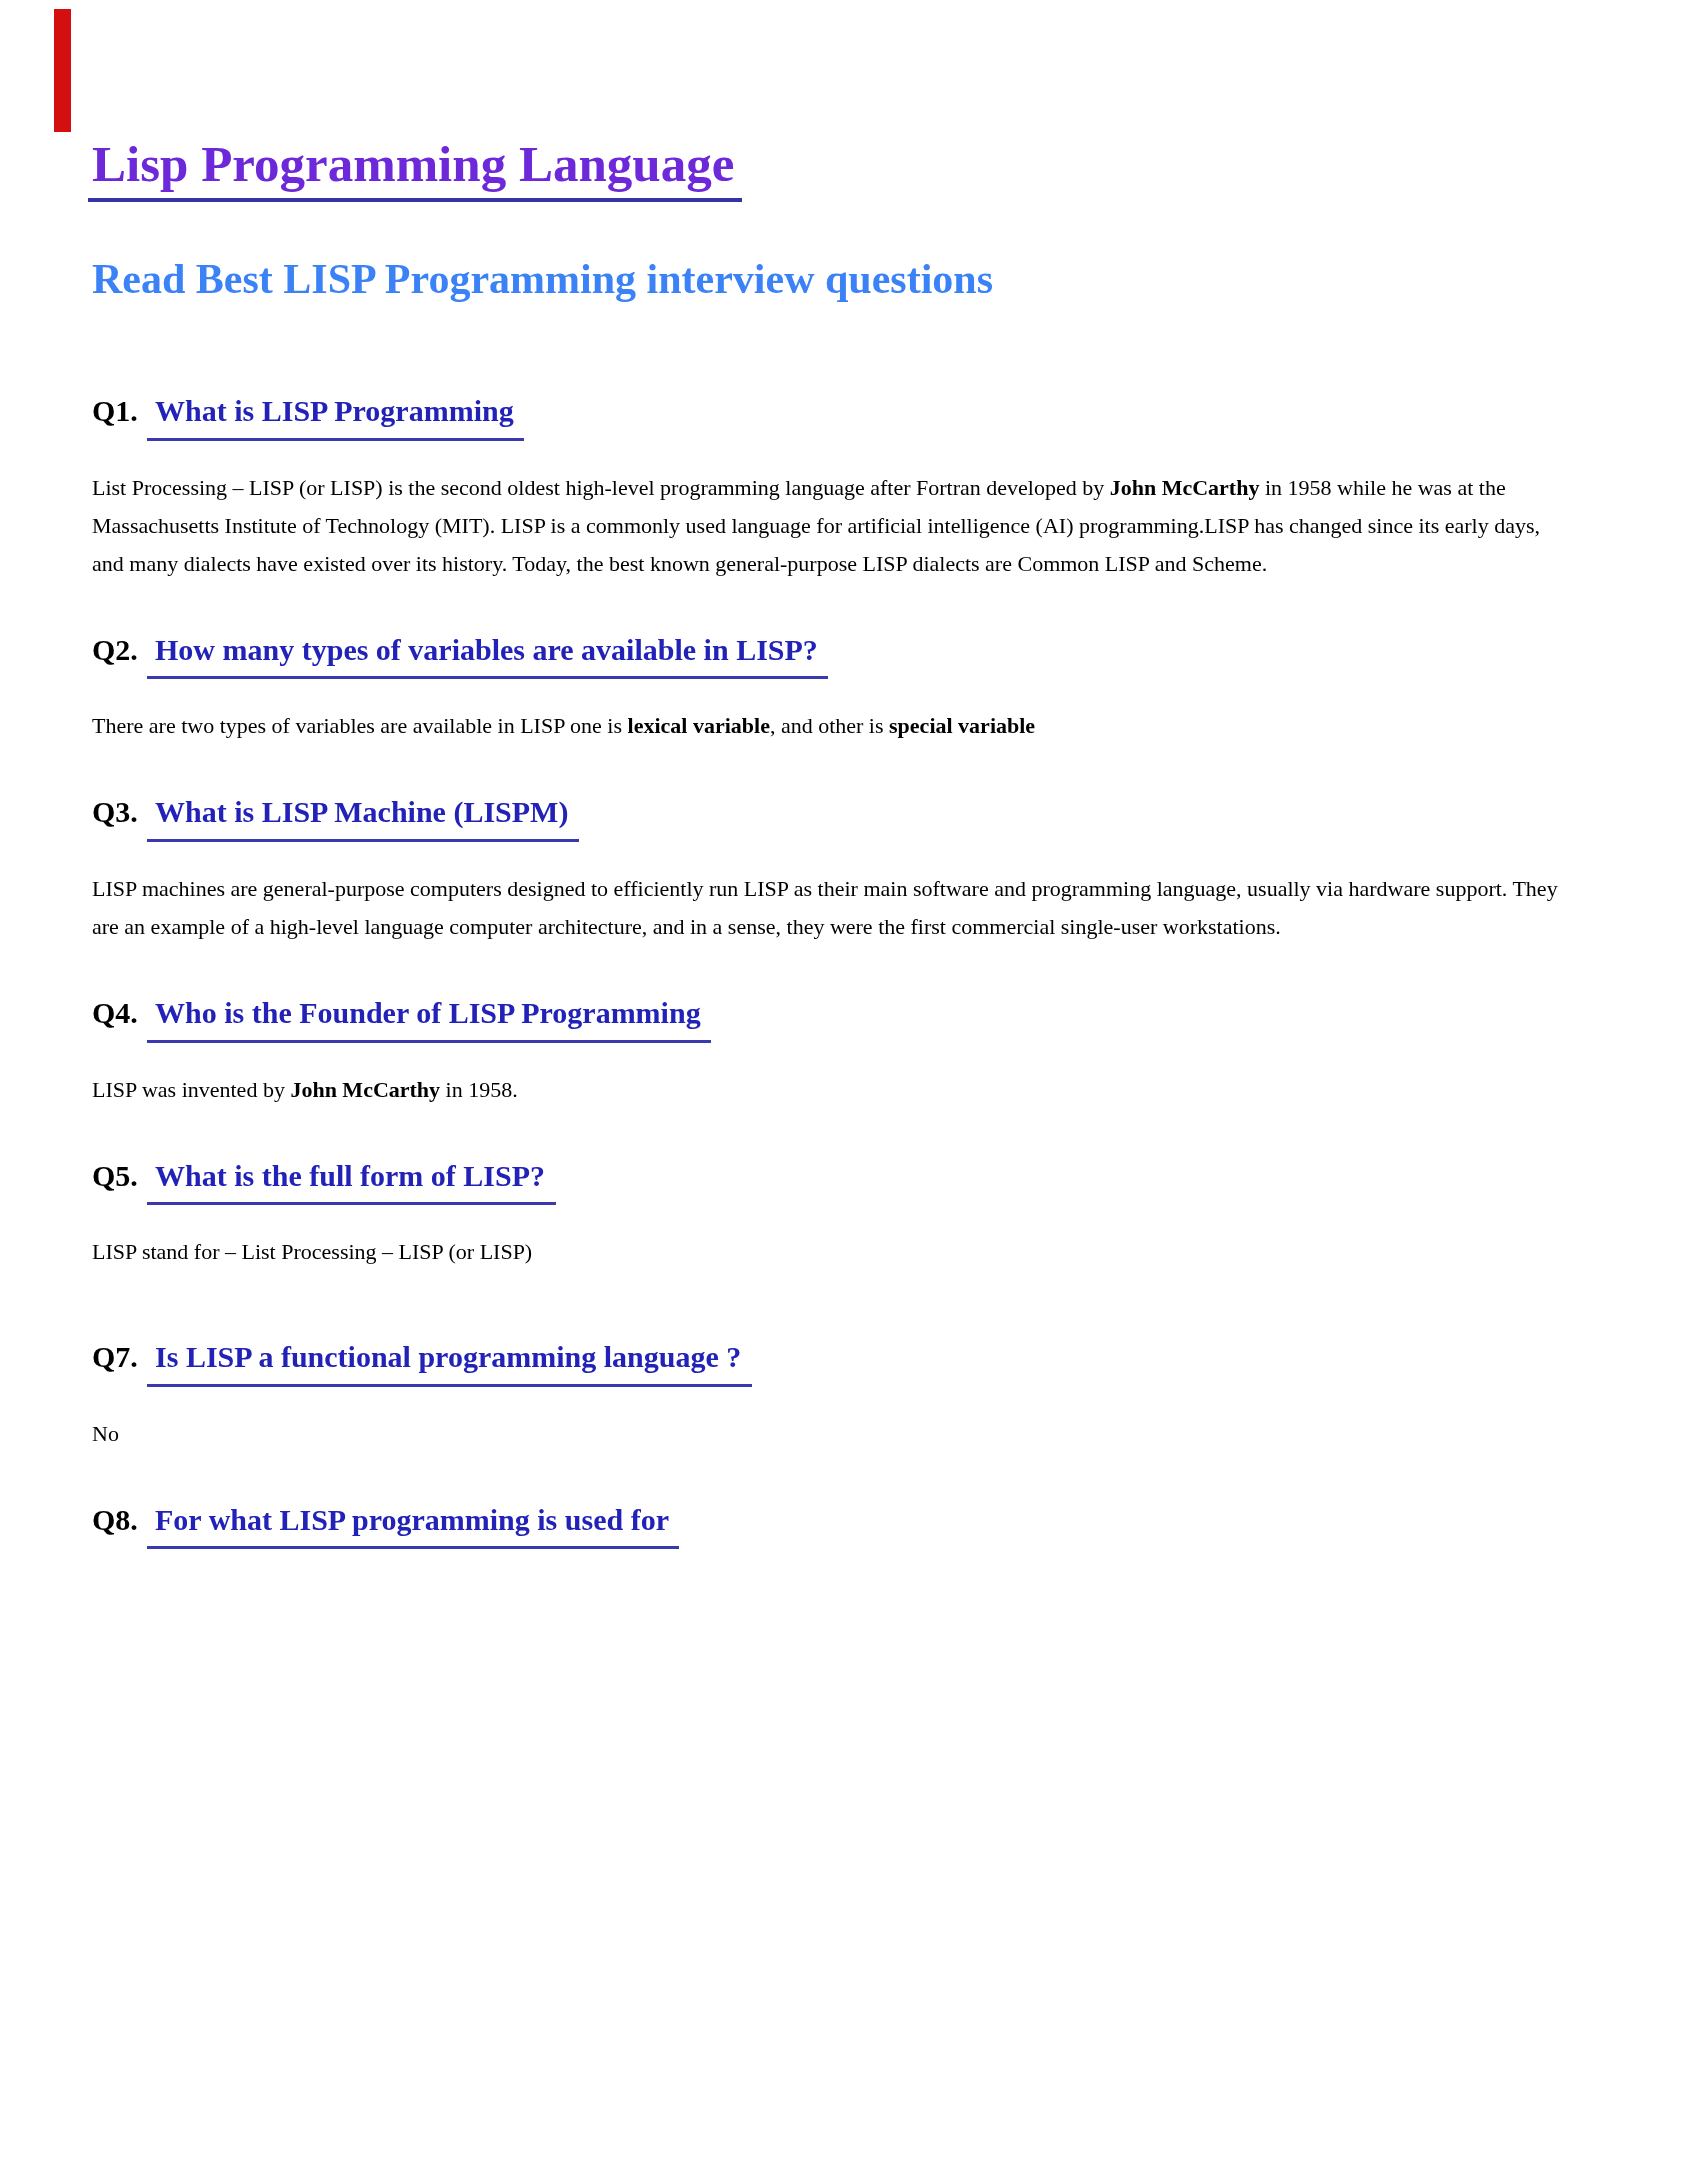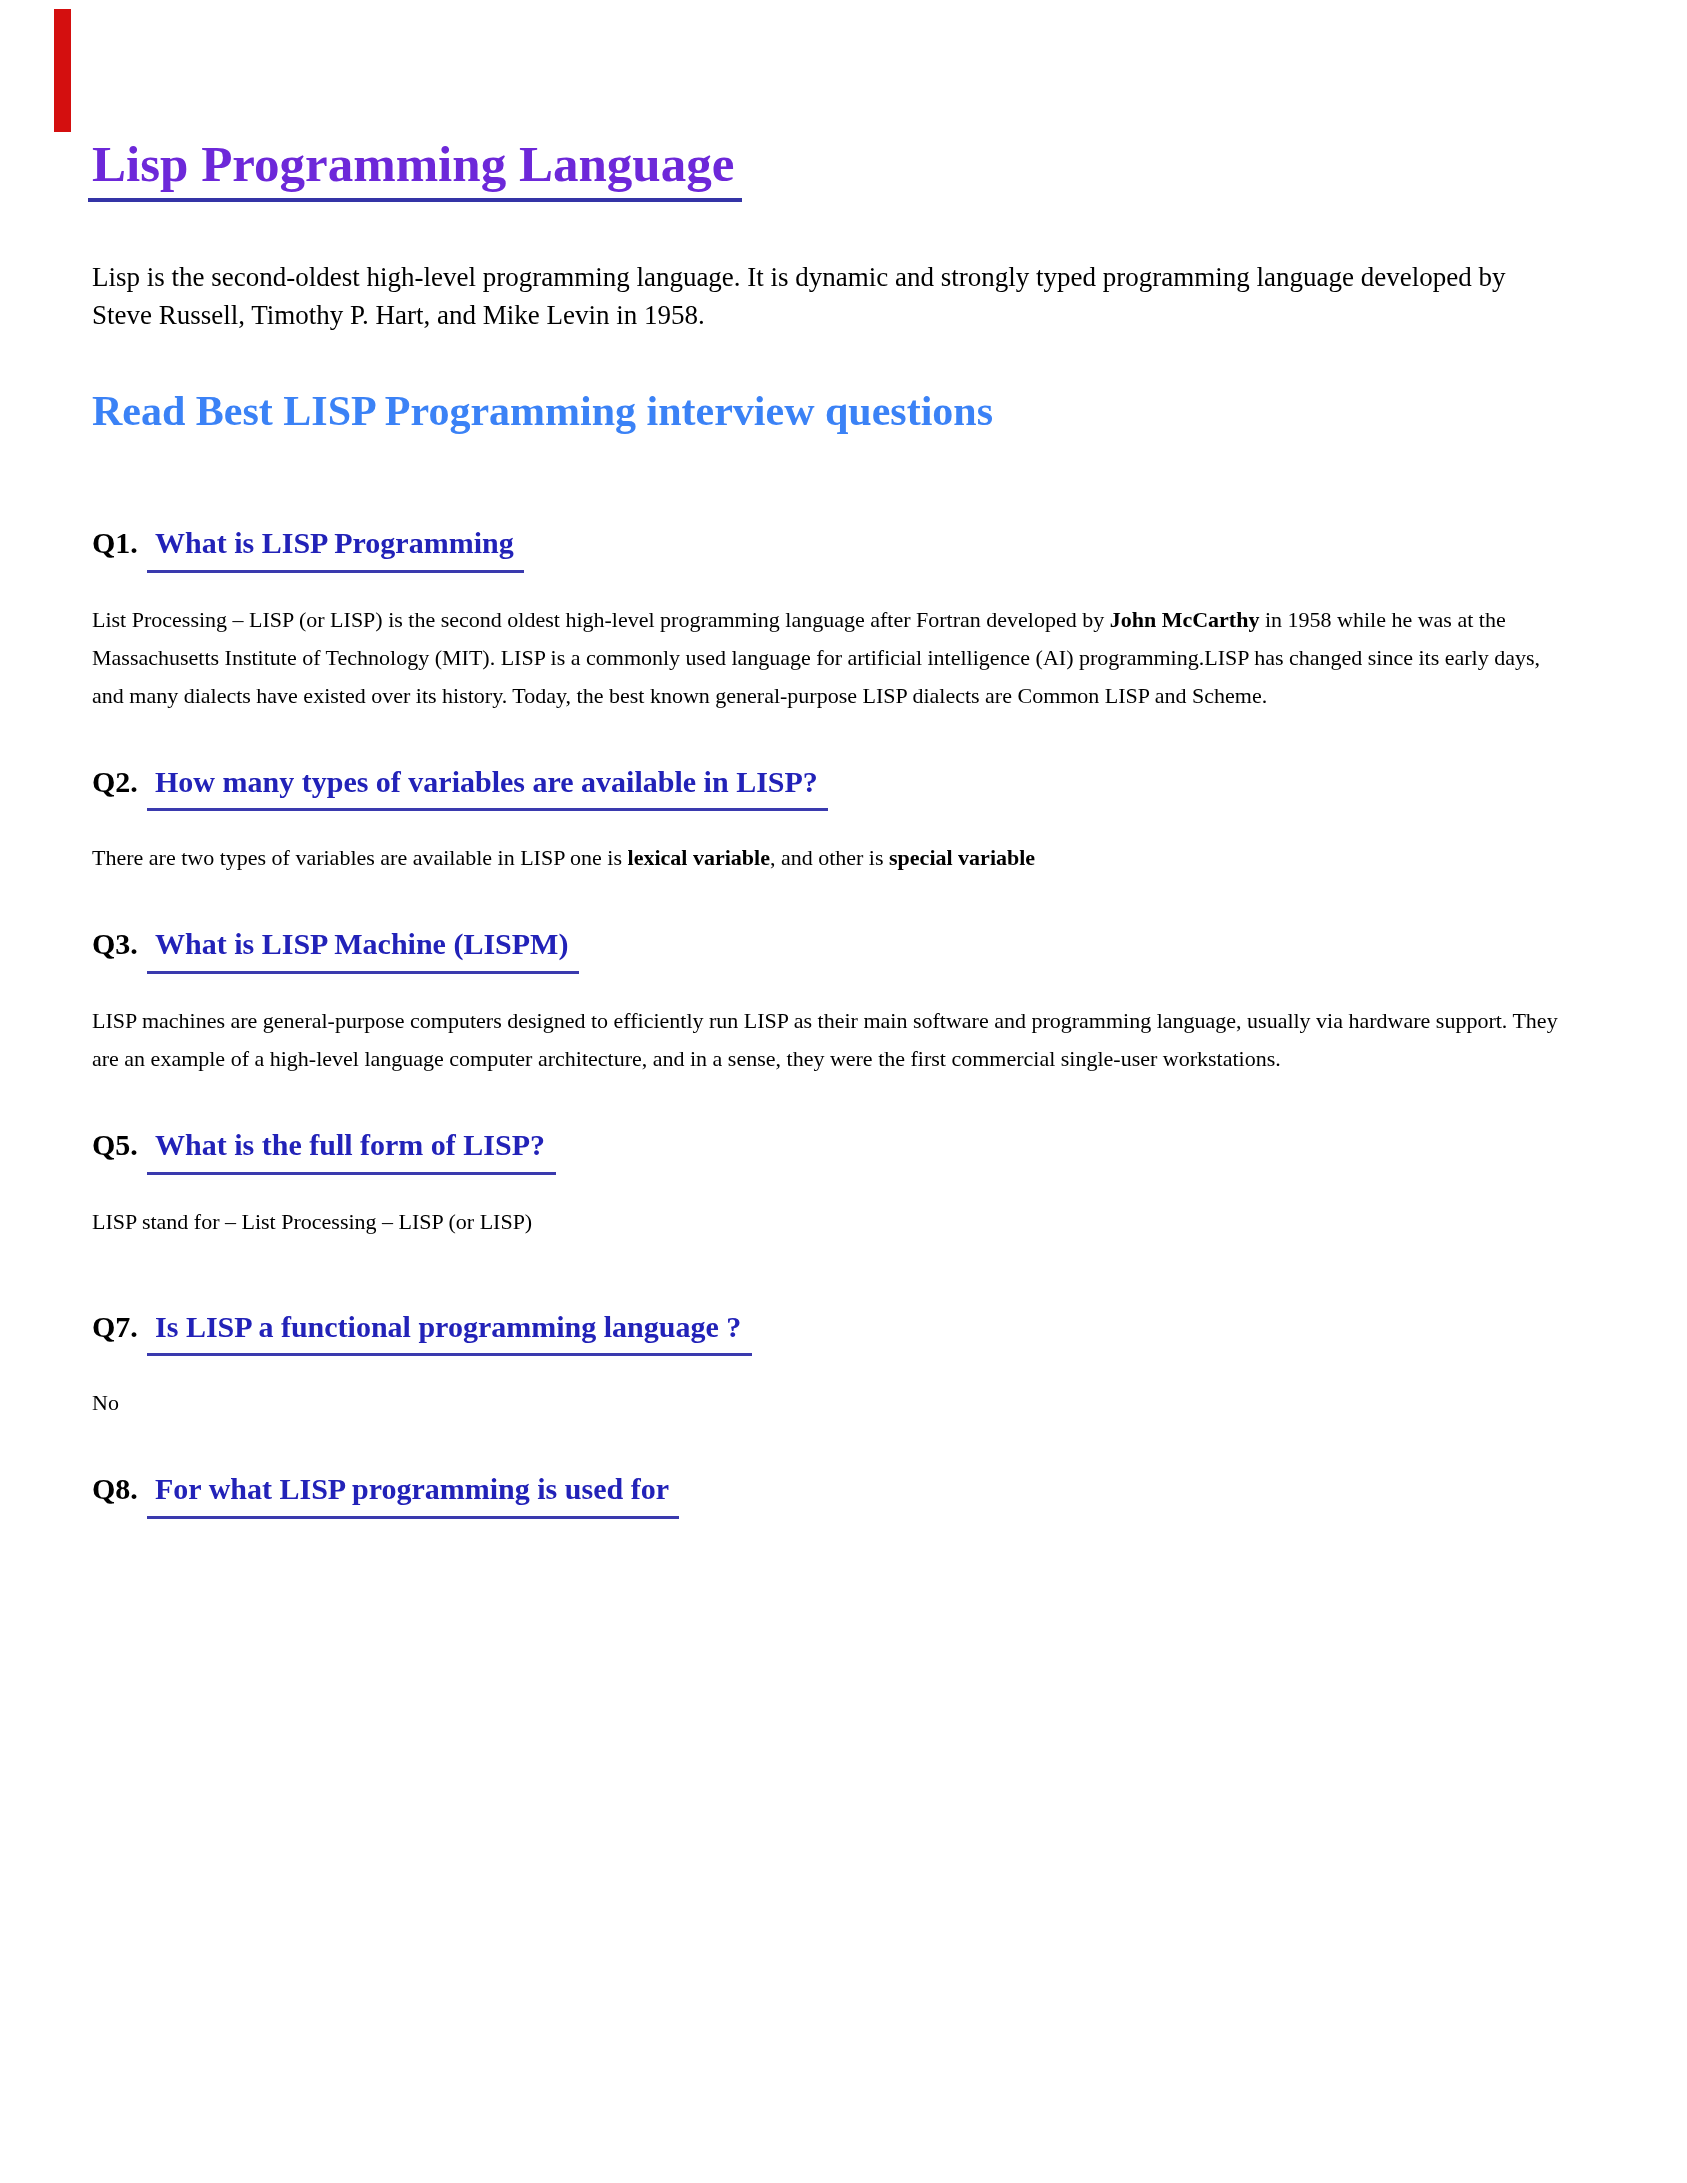--- a/index.html
+++ b/index.html
@@ -86,39 +86,42 @@
 </style>
 </head>
 <body>
 
 <div class="red-marker"></div>
 
 <div class="content">
 
   <h1 class="doc-title"><a class="title-link" href="#">Lisp Programming Language</a></h1>
 
-  <p class="intro">Lisp is the second-oldest high-level programming language. It is dynamic and strongly typed programming language developed by Steve Russell, Timothy P. Hart, and Mike Levin in 1958.</p>
 
   <h2 class="read-heading">Read Best LISP Programming interview questions</h2>
 
   <section class="qa qa-first">
     <h3 class="q-head"><span class="q-label">Q1.</span><a class="q-link" href="#">What is LISP Programming</a></h3>
     <p class="answer"><span>List Processing – LISP (or LISP) is the second oldest high-level programming language after Fortran developed by </span><b>John McCarthy</b><span> in 1958 while he was at the Massachusetts Institute of Technology (MIT). LISP is a commonly used language for artificial intelligence (AI) programming.LISP has changed since its early days, and many dialects have existed over its history. Today, the best known general-purpose LISP dialects are Common LISP and Scheme.</span></p>
   </section>
 
   <section class="qa">
     <h3 class="q-head"><span class="q-label">Q2.</span><a class="q-link" href="#">How many types of variables are available in LISP?</a></h3>
     <p class="answer"><span>There are two types of variables are available in LISP one is </span><b>lexical variable</b><span>, and other is </span><b>special variable</b></p>
   </section>
 
   <section class="qa">
     <h3 class="q-head"><span class="q-label">Q3.</span><a class="q-link" href="#">What is LISP Machine (LISPM)</a></h3>
     <p class="answer"><span>LISP machines are general-purpose computers designed to efficiently run LISP as their main software and programming language, usually via hardware support. They are an example of a high-level language computer architecture, and in a sense, they were the first commercial single-user workstations.</span></p>
   </section>
 
+  <section class="qa">
+    <h3 class="q-head"><span class="q-label">Q4.</span><a class="q-link" href="#">Who is the Founder of LISP Programming</a></h3>
+    <p class="answer"><span>LISP was invented by </span><b>John McCarthy</b><span> in 1958.</span></p>
+  </section>
 
   <section class="qa">
     <h3 class="q-head"><span class="q-label">Q5.</span><a class="q-link" href="#">What is the full form of LISP?</a></h3>
     <p class="answer"><span>LISP stand for – List Processing – LISP (or LISP)</span></p>
   </section>
 
 
   <section class="qa qa-gap">
     <h3 class="q-head"><span class="q-label">Q7.</span><a class="q-link" href="#">Is LISP a functional programming language ?</a></h3>
     <p class="answer"><span>No</span></p>

